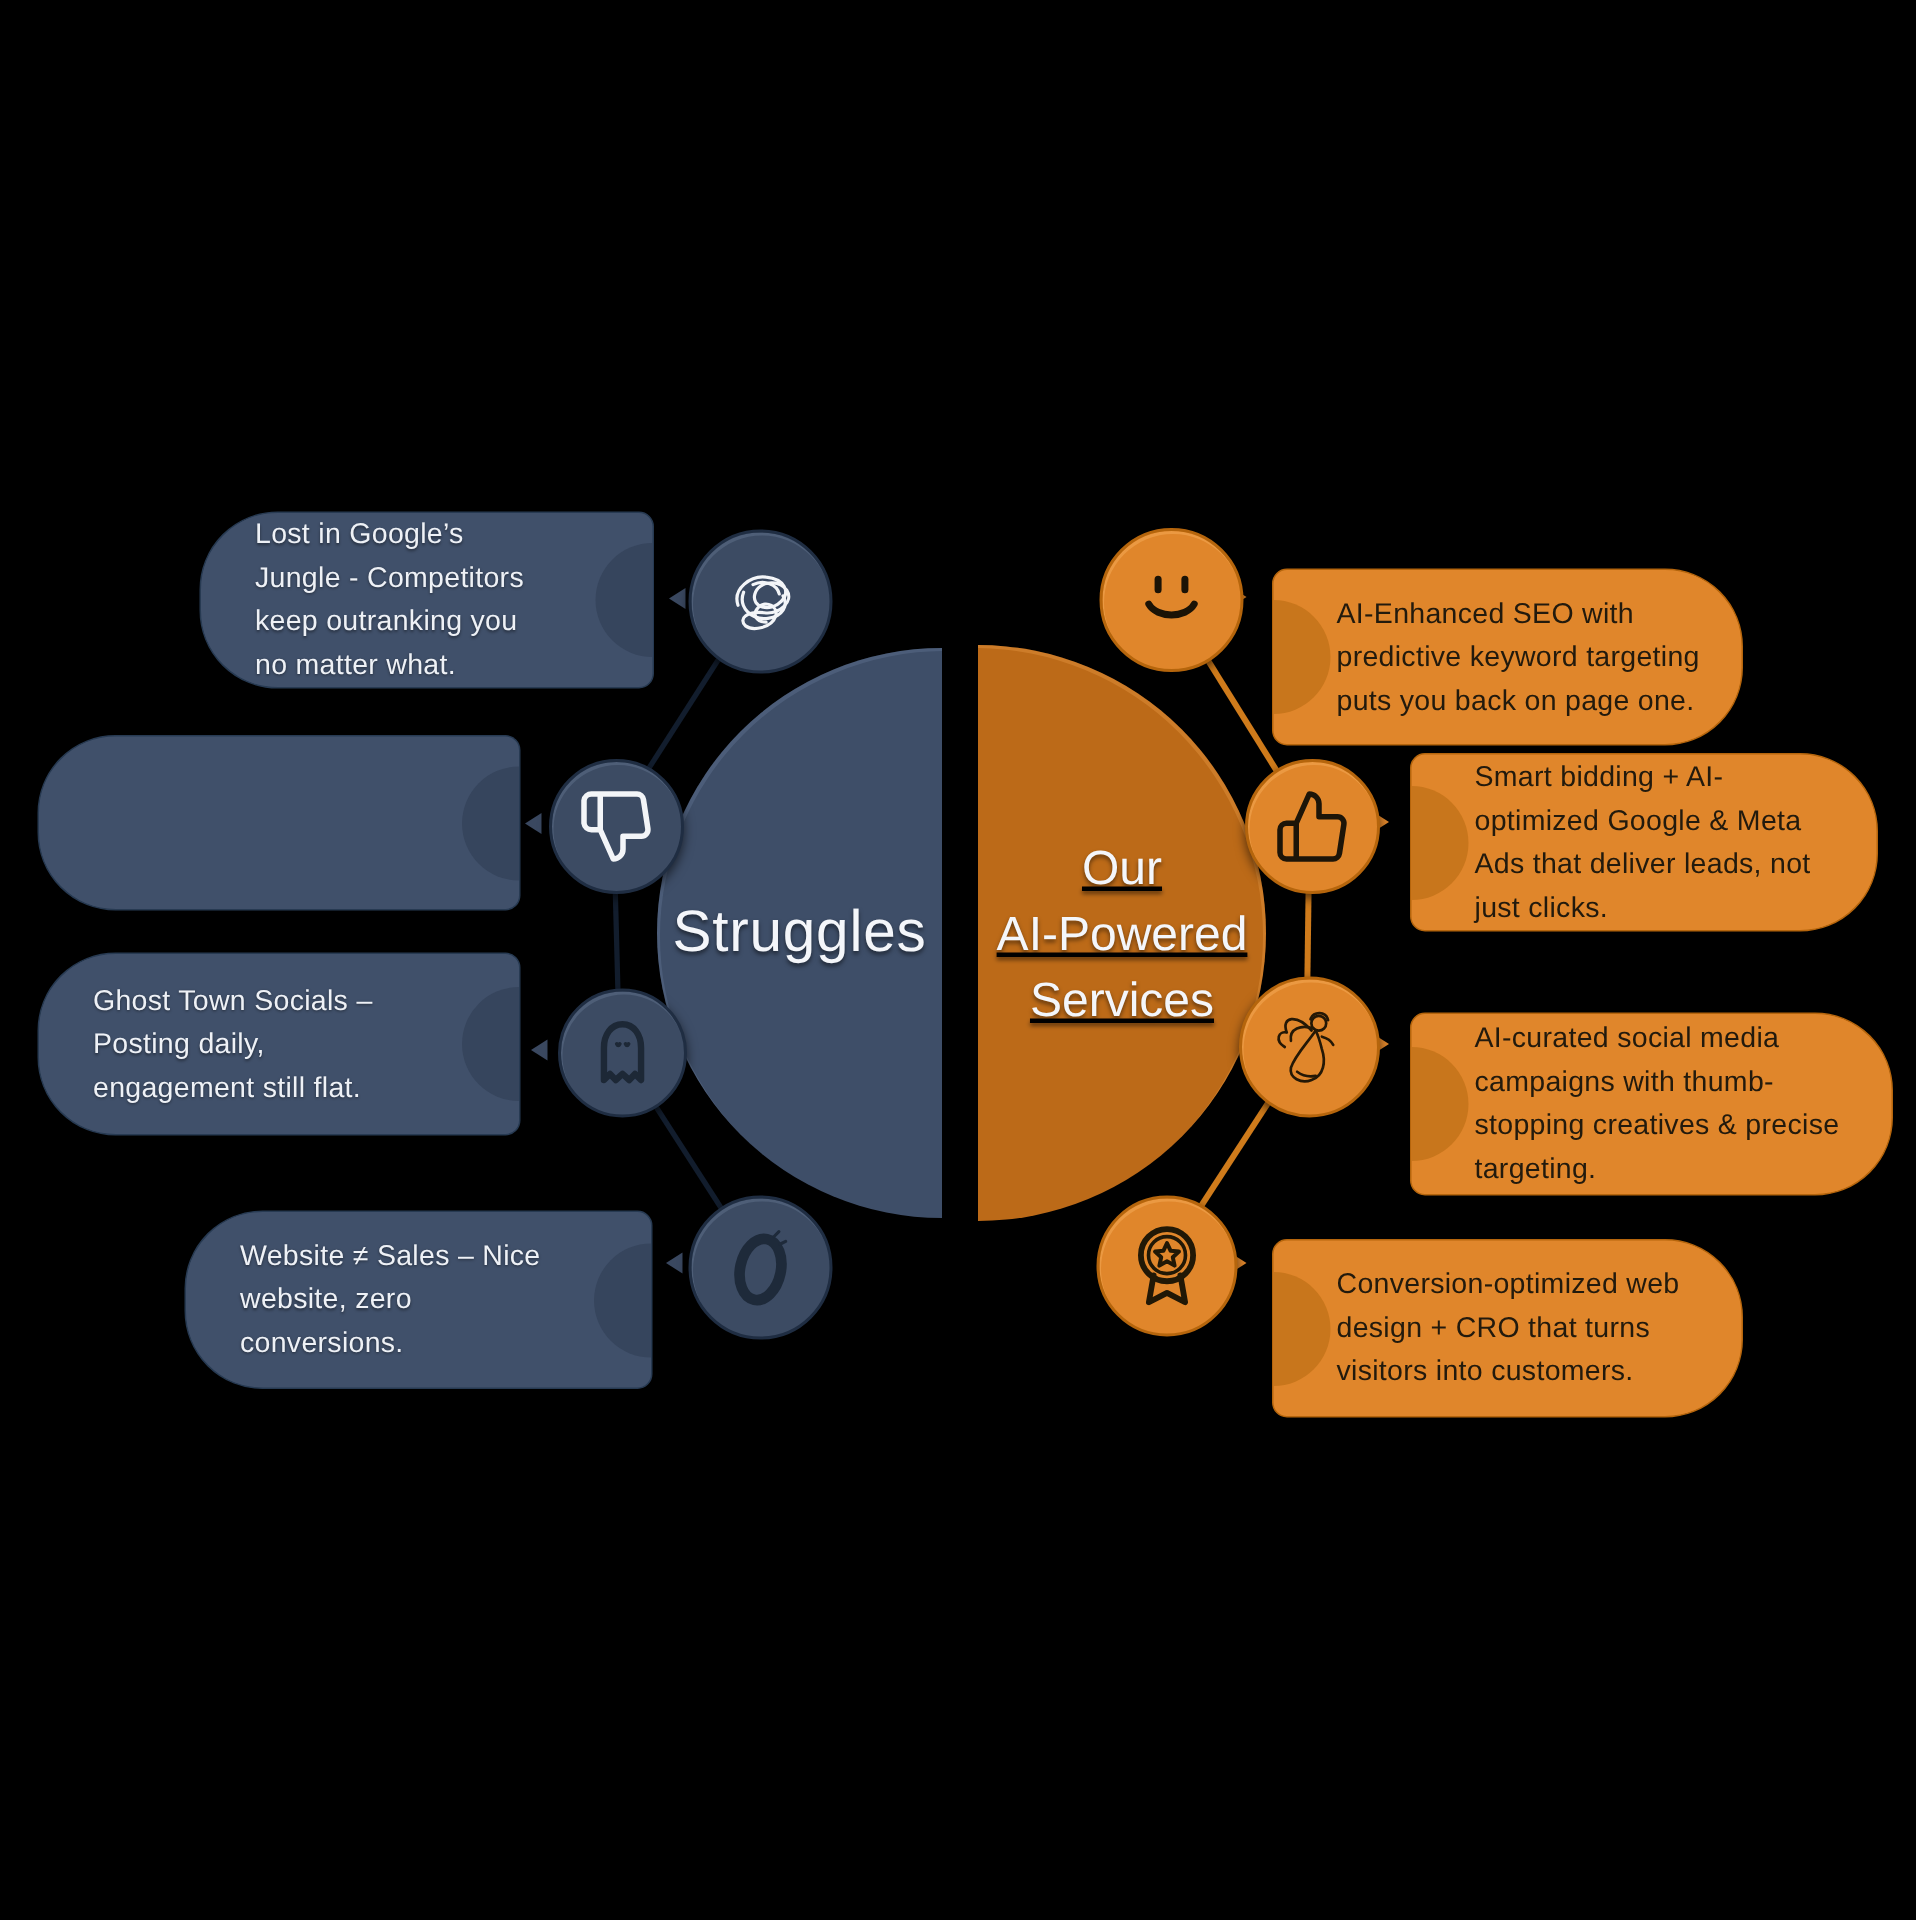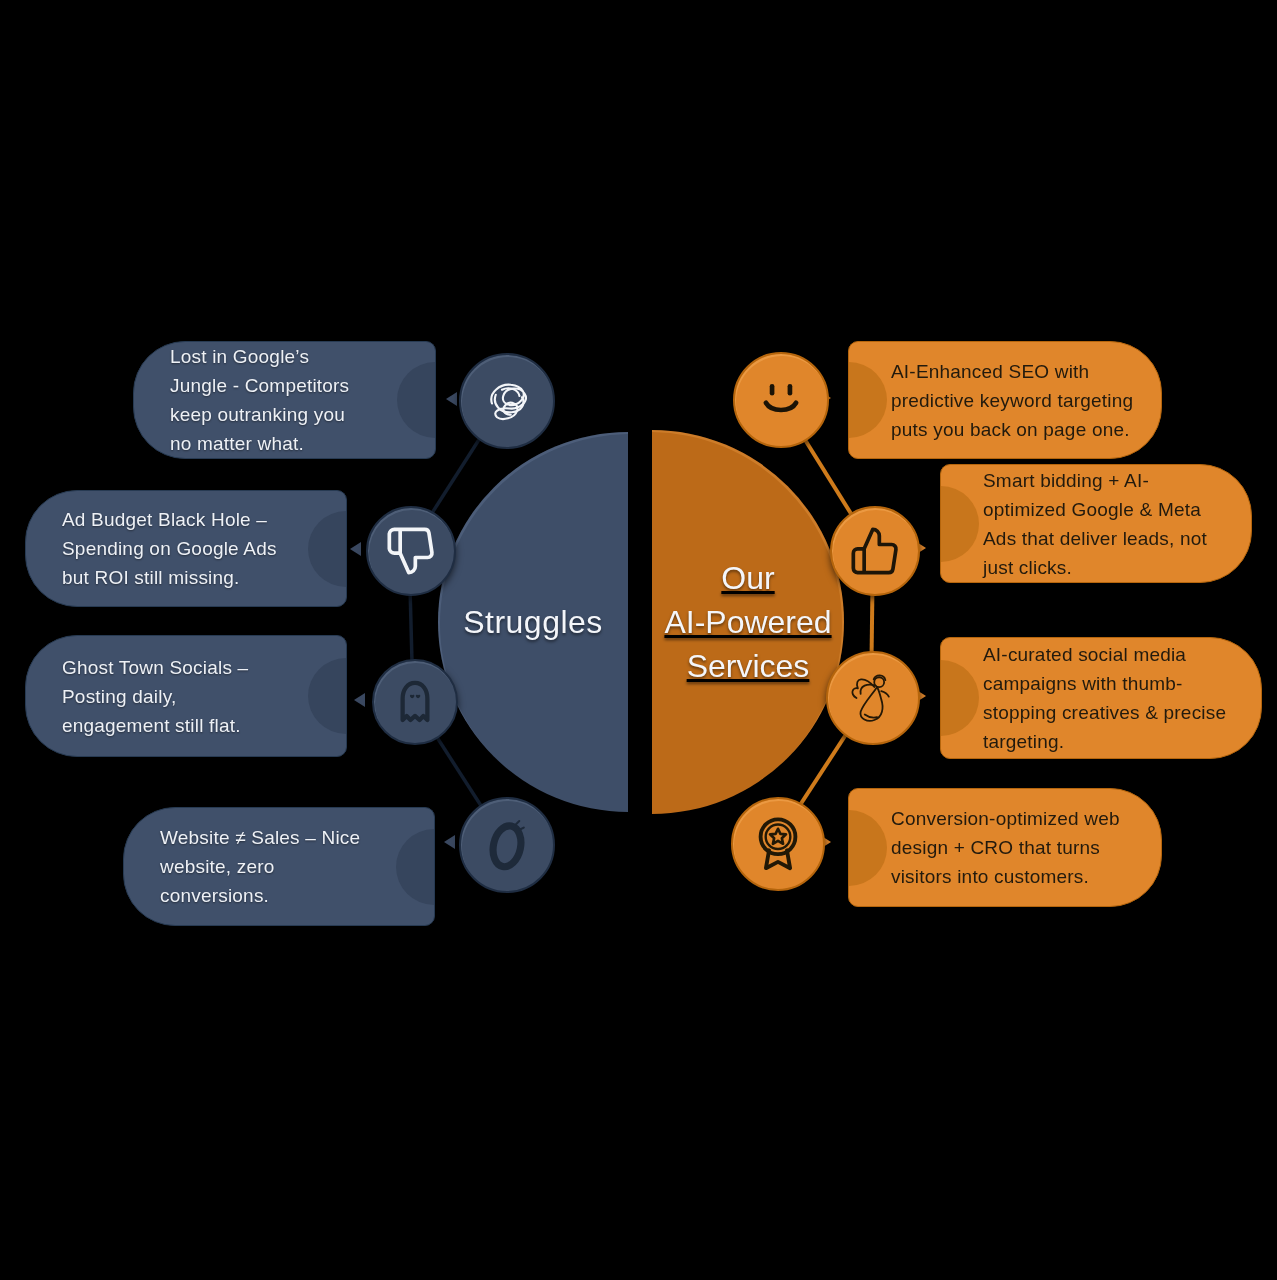--- a/index.html
+++ b/index.html
@@ -16,38 +16,39 @@
     background:#3e4e68;border-radius:190px 0 0 190px;
     box-shadow:inset 2px 2px 0 rgba(120,140,170,.25), 0 4px 10px rgba(0,0,0,.6);
   }
   .semi-right{
     left:652px;top:430px;width:192px;height:384px;
     background:#bc6a18;border-radius:0 192px 192px 0;
     box-shadow:inset -2px 2px 0 rgba(255,180,90,.25), 0 4px 10px rgba(0,0,0,.6);
     text-decoration:underline;
   }
   .semi-title{
-    color:#f4f6fa;font-size:32px;letter-spacing:.5px;
+    color:#f4f6fa;font-size:39px;letter-spacing:.5px;
     text-shadow:0 2px 3px rgba(0,0,0,.5);white-space:nowrap;
   }
   .semi-title-multi{
     color:#f4f6fa;font-size:32px;line-height:44px;text-align:center;
     text-shadow:0 2px 3px rgba(0,0,0,.5);white-space:nowrap;
   }
 
   
   .box{position:absolute;z-index:2;display:flex;align-items:center;overflow:hidden;
        box-shadow:0 3px 8px rgba(0,0,0,.65);}
   .box-left{
     background:#40506a;border:1px solid #273a52;
     border-radius:52px 10px 10px 52px;
   }
   .box-right{
     background:#e0862b;border:1px solid #b5650c;
     border-radius:10px 52px 52px 10px;
+    margin-top:38px;
   }
   .notch{position:absolute;width:76px;height:76px;border-radius:50%;top:50%;}
   .notch-right{right:-38px;transform:translateY(-50%);background:#36455d;}
   .notch-left{left:-38px;transform:translateY(-50%);background:#c8761c;}
   .box-text{position:relative;z-index:1;font-size:19px;line-height:29px;letter-spacing:.2px;}
   .box-left .box-text{color:#eef1f6;padding:0 66px 0 36px;text-shadow:0 1px 2px rgba(0,0,0,.45);}
   .box-right .box-text{color:#221a0d;padding:0 20px 0 42px;}
 
   
   .icon-circle{position:absolute;z-index:3;border-radius:50%;
@@ -90,21 +91,20 @@
       <span>Services</span>
     </div>
   </div>
 
   <div class="box box-left" style="left:133px;top:341px;width:301px;height:116px;">
     <div class="notch notch-right"></div>
     <div class="box-text">Lost in Google’s Jungle - Competitors keep outranking you no matter what.</div>
   </div>
   <div class="box box-left" style="left:25px;top:490px;width:320px;height:115px;">
     <div class="notch notch-right"></div>
-    <div class="box-text" style="padding-right:58px;">Ad Budget Black Hole – Spending on Google Ads but ROI still missing.</div>
   </div>
   <div class="box box-left" style="left:25px;top:635px;width:320px;height:120px;">
     <div class="notch notch-right"></div>
     <div class="box-text" style="padding-right:58px;">Ghost Town Socials – Posting daily, engagement still flat.</div>
   </div>
   <div class="box box-left" style="left:123px;top:788px;width:310px;height:117px;margin-top:19px;">
     <div class="notch notch-right"></div>
     <div class="box-text">Website ≠ Sales – Nice website, zero conversions.</div>
   </div>
 

